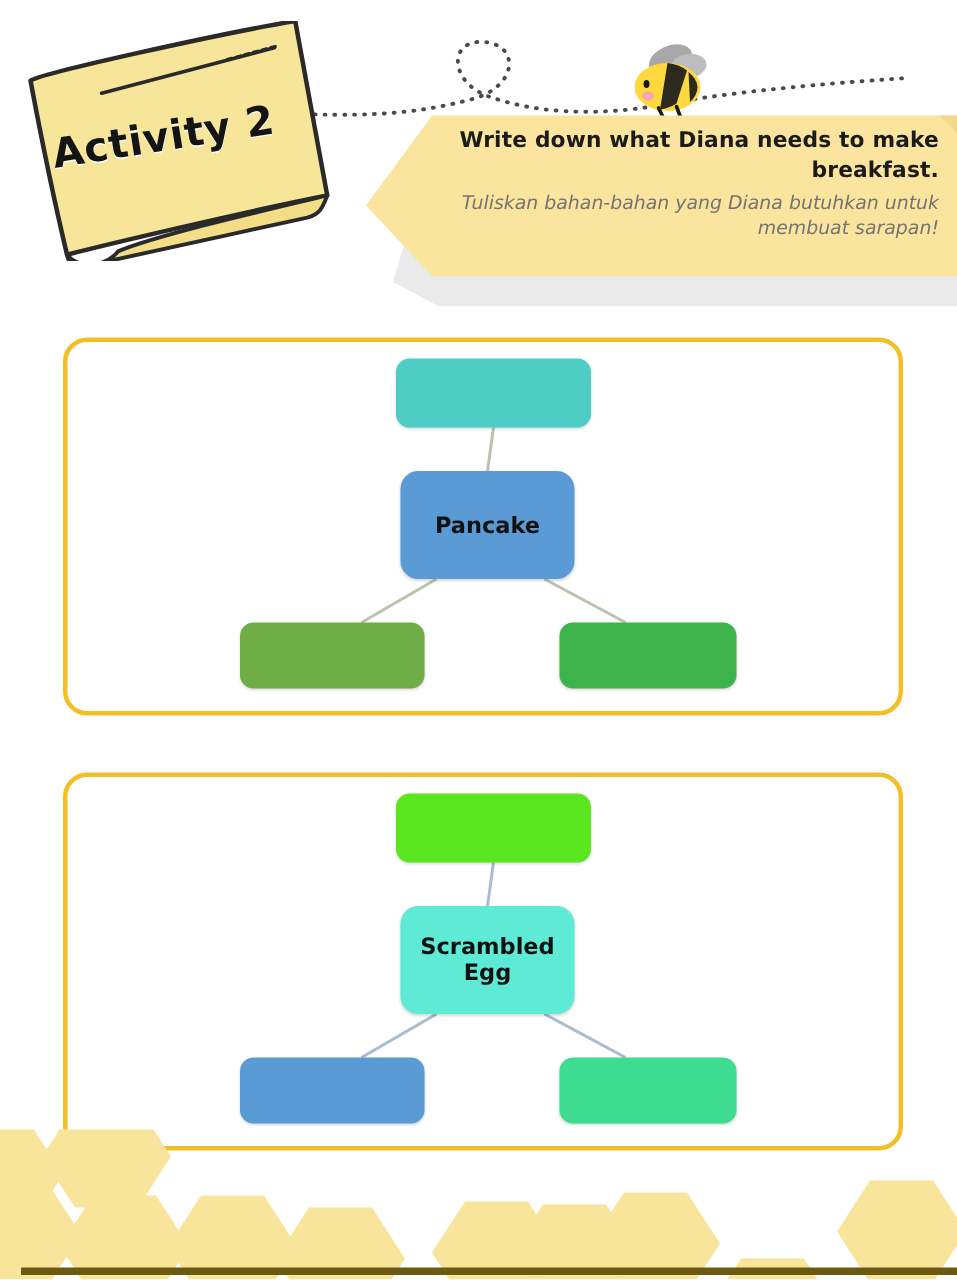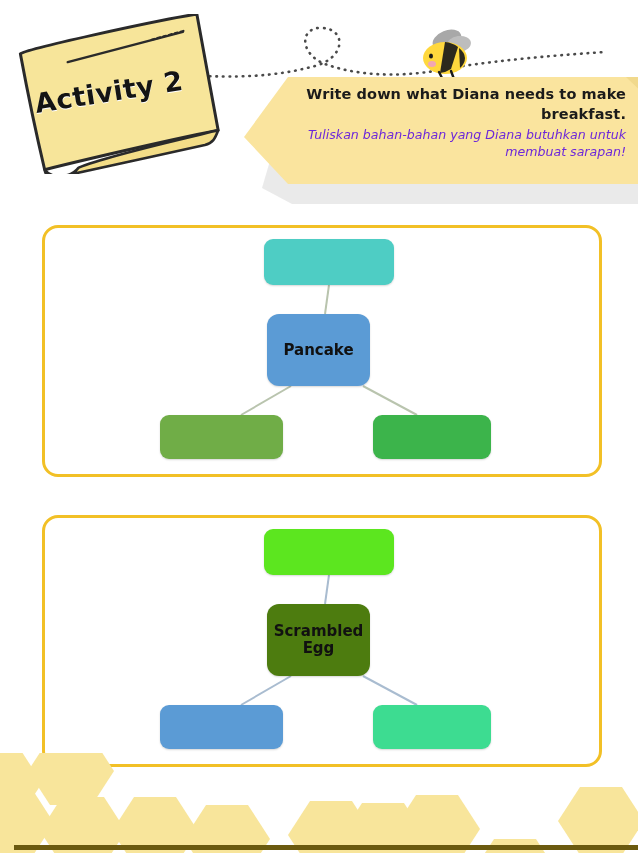--- a/index.html
+++ b/index.html
@@ -39,21 +39,21 @@
   }
   .banner-en{
     font-family:"DejaVu Sans",sans-serif;
     font-weight:bold;font-size:14.5px;line-height:1.38;
     letter-spacing:.1px;
   }
   .banner-id{
     margin-top:3px;
     font-family:"DejaVu Sans",sans-serif;
     font-style:italic;font-size:12.6px;line-height:1.34;
-    color:#6d28d9;
+    color:#737373;
   }
 
   
   .card{
     position:absolute;left:42px;width:560px;
     border:3px solid #f2c026;border-radius:16px;
     background:#ffffff;box-sizing:border-box;
   }
   #card-1{top:225px;height:252px;}
   #card-2{top:515px;height:252px;}
@@ -64,21 +64,21 @@
   .node{
     position:absolute;border-radius:9px;box-sizing:border-box;
     display:flex;align-items:center;justify-content:center;
     text-align:center;
     font-family:"DejaVu Sans",sans-serif;
     font-weight:bold;font-size:15px;line-height:1.12;
     color:#111;
     box-shadow:0 1px 2px rgba(0,0,0,.16);
   }
   .node.top{left:219px;top:11px;width:130px;height:46px;}
-  .node.mid{left:222px;top:86px;width:103px;height:72px;border-radius:12px;}
+  .node.mid{left:222px;top:86px;width:116px;height:72px;border-radius:12px;}
   .node.left{left:115px;top:187px;width:123px;height:44px;}
   .node.right{left:328px;top:187px;width:118px;height:44px;}
 
   
   #footer{position:absolute;left:0;top:753px;width:638px;height:100px;}
   #baseline{
     position:absolute;left:14px;top:845px;width:624px;height:5px;
     background:#6b5a10;
   }
 </style>
@@ -148,21 +148,21 @@
   </div>
 
   <div class="card" id="card-2">
     <div class="diagram">
       <svg class="conn" width="554" height="246" viewBox="0 0 554 246">
         <path d="M284 57 L280 86" stroke="#a9bcd0" stroke-width="2" fill="none"></path>
         <path d="M246 158 L196 187" stroke="#a9bcd0" stroke-width="2" fill="none"></path>
         <path d="M318 158 L372 187" stroke="#a9bcd0" stroke-width="2" fill="none"></path>
       </svg>
       <div class="node top" style="background:#5ce61f"></div>
-      <div class="node mid" style="background:#4d7c0f">Scrambled Egg</div>
+      <div class="node mid" style="background:#5eead4">Scrambled Egg</div>
       <div class="node left" style="background:#5b9bd5"></div>
       <div class="node right" style="background:#3ddc91"></div>
     </div>
   </div>
 
   <div id="footer">
     <svg width="638" height="100" viewBox="0 0 638 100">
       <g fill="#f8e59b">
 
         <path d="M-22 -4 L20 -4 L42 30 L20 64 L-22 64 L-44 30 Z"></path>

